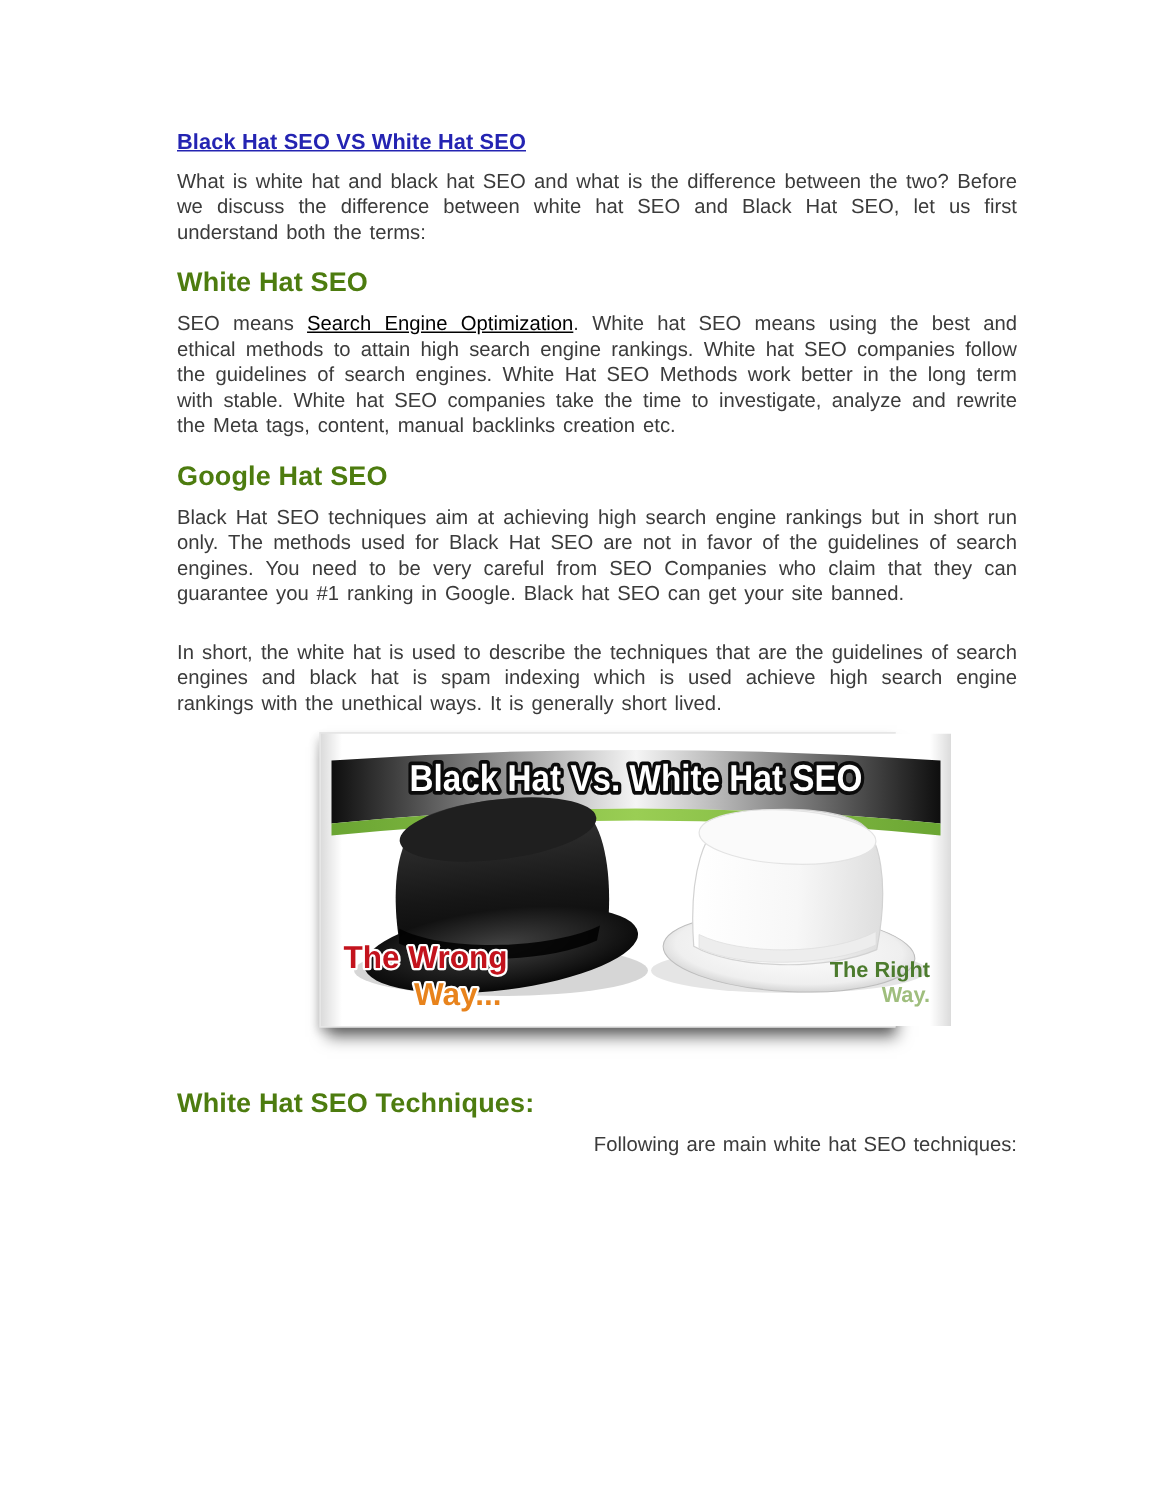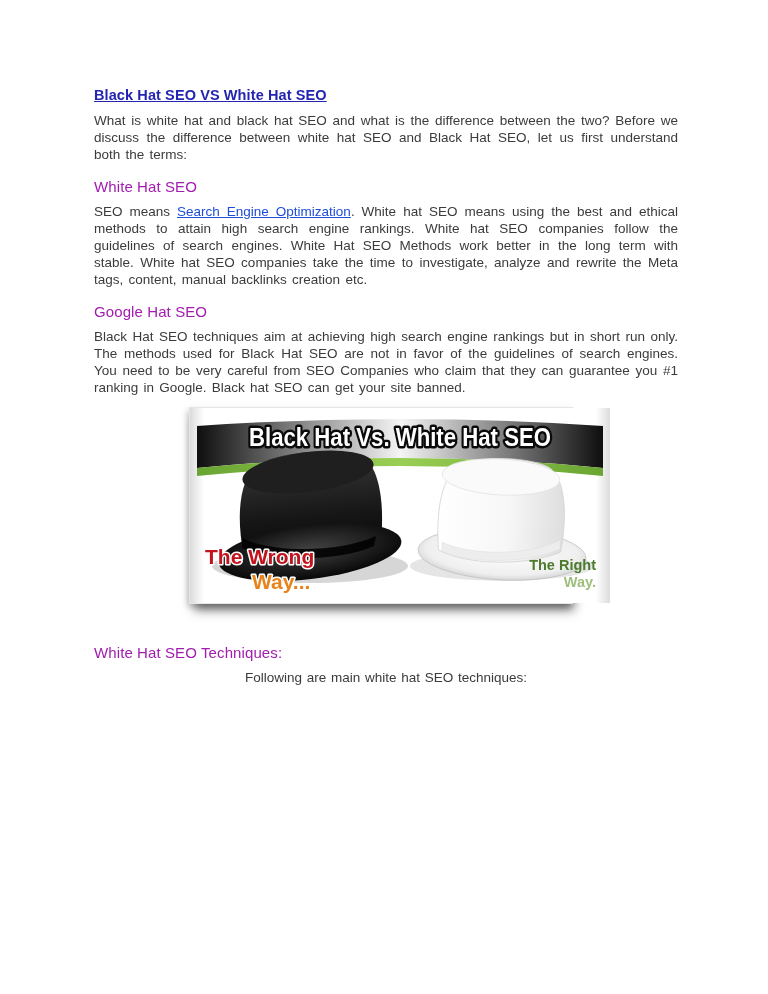--- a/index.html
+++ b/index.html
@@ -9,89 +9,90 @@
   }
   .page {
     position: relative;
     width: 768px;
     height: 994px;
     background: #ffffff;
     overflow: hidden;
     font-family: "Liberation Sans", sans-serif;
     color: #3b3b3b;
     box-sizing: border-box;
-    padding: 86px 90px 0 94px;
+    padding: 86px 90px 0 118px;
   }
   a.doc-title {
     display: inline-block;
     font-size: 14.5px;
     font-weight: bold;
     color: #2424b2;
     text-decoration: underline;
     margin: 0 0 9px 0;
     letter-spacing: 0.1px;
   }
   p.body-text {
     font-size: 13.5px;
     line-height: 17px;
     margin: 0;
     text-align: justify;
     word-spacing: 1.5px;
     color: #3b3b3b;
   }
   h2.doc-heading {
-    font-size: 15px;
-    font-weight: normal;
-    color: #a21caf;
+    font-size: 18px;
+    font-weight: bold;
+    color: #4d7c0f;
     margin: 15px 0 8px 0;
     letter-spacing: 0.1px;
   }
   p.spaced-top {
     margin-top: 22px;
   }
   a.inline-link {
-    color: #1d4ed8;
+    color: #000000;
     margin-top: 45px;
   }
   figure.seo-figure {
     margin: 11px 4px 0 95px;
     padding: 0;
     width: 384px;
     height: 197px;
     background: #e5e5e5;
     box-shadow: 3px 8px 10px -2px rgba(0,0,0,0.55), -2px 3px 6px rgba(0,0,0,0.18);
     border: 1px solid #e6e6e6;
     box-sizing: border-box;
   }
   figure.seo-figure svg { display: block; }
   h2.techniques-heading {
     margin-top: 40px;
   }
   p.single-line {
-    text-align: center;
+    text-align: right;
     word-spacing: 1px;
   }
 </style>
 </head>
 <body>
 
 <div class="page">
 
   <a href="#" class="doc-title">Black Hat SEO VS White Hat SEO</a>
 
   <p class="body-text">What is white hat and black hat SEO and what is the difference between the two? Before we discuss the difference between white hat SEO and Black Hat SEO, let us first understand both the terms:</p>
 
   <h2 class="doc-heading">White Hat SEO</h2>
 
   <p class="body-text"><span>SEO means </span><a href="#" class="inline-link">Search Engine Optimization</a><span>. White hat SEO means using the best and ethical methods to attain high search engine rankings. White hat SEO companies follow the guidelines of search engines. White Hat SEO Methods work better in the long term with stable. White hat SEO companies take the time to investigate, analyze and rewrite the Meta tags, content, manual backlinks creation etc.</span></p>
 
   <h2 class="doc-heading">Google Hat SEO</h2>
 
   <p class="body-text">Black Hat SEO techniques aim at achieving high search engine rankings but in short run only. The methods used for Black Hat SEO are not in favor of the guidelines of search engines. You need to be very careful from SEO Companies who claim that they can guarantee you #1 ranking in Google. Black hat SEO can get your site banned.</p>
 
+  <p class="body-text spaced-top">In short, the white hat is used to describe the techniques that are the guidelines of search engines and black hat is spam indexing which is used achieve high search engine rankings with the unethical ways. It is generally short lived.</p>
 
   <figure class="seo-figure">
     <svg width="420" height="195" viewBox="0 0 420 195" xmlns="http://www.w3.org/2000/svg">
       <defs>
         <linearGradient id="bannerGrad" x1="0" y1="0" x2="1" y2="0">
           <stop offset="0" stop-color="#0e0e0e"></stop>
           <stop offset="0.17" stop-color="#5f5f5f"></stop>
           <stop offset="0.5" stop-color="#f5f5f5"></stop>
           <stop offset="0.83" stop-color="#5f5f5f"></stop>
           <stop offset="1" stop-color="#0e0e0e"></stop>

